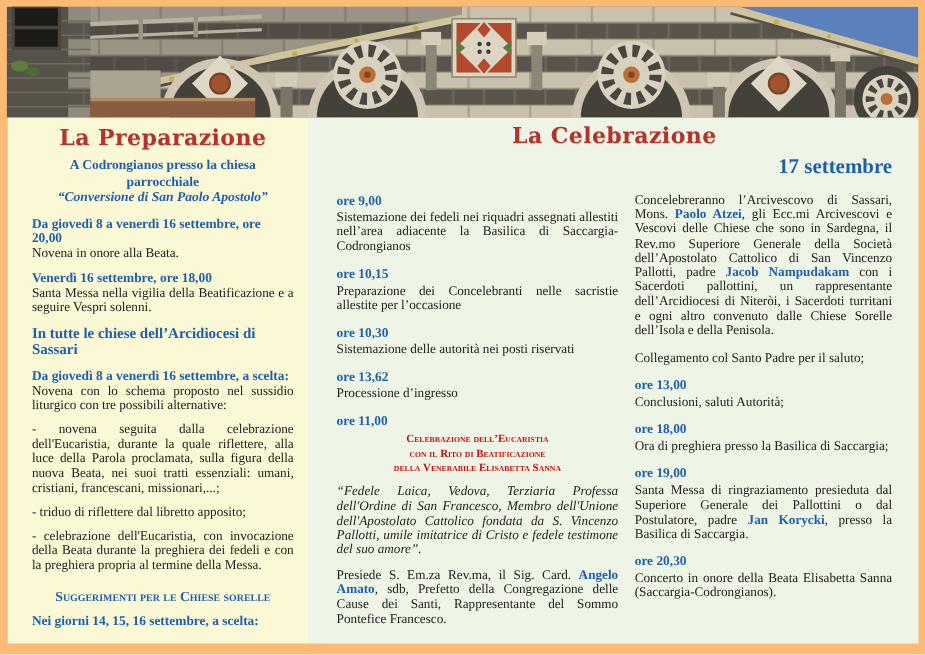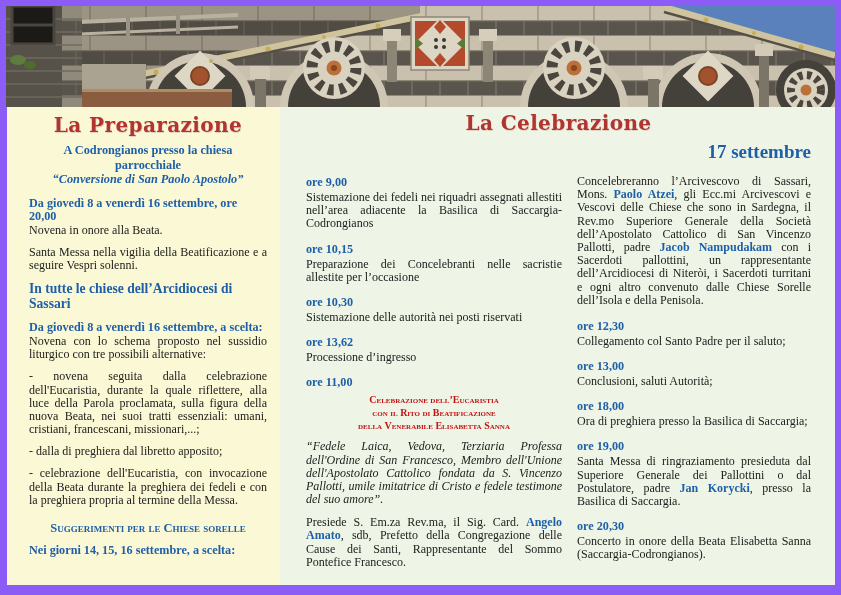--- a/index.html
+++ b/index.html
@@ -1,17 +1,17 @@
 <!DOCTYPE html>
 <html lang="it"><head>
 <meta charset="utf-8">
 <style>
   html,body{margin:0;padding:0;}
   body{width:841px;height:595px;background:#ffffff;font-family:"Liberation Serif",serif;}
-  .page{position:relative;width:841px;height:595px;background:#8b5cf6;overflow:hidden;}
+  .page{position:relative;width:841px;height:595px;background:#fdba74;overflow:hidden;}
   .photo{position:absolute;left:6px;top:6px;width:829px;height:101px;overflow:hidden;}
   .photo svg{display:block;}
   .content{position:absolute;left:7px;top:107px;width:828px;height:478px;display:flex;}
   .panel-left{width:273px;box-sizing:border-box;background:#fbf8d6;padding:4px 13px 0 22px;overflow:hidden;}
   .panel-right{flex:1;box-sizing:border-box;background:#eef5e7;padding:2px 24px 0 26px;overflow:hidden;}
   .panel-title{font-family:"DejaVu Serif",serif;font-weight:bold;color:#b2342e;text-align:center;
     font-size:20px;letter-spacing:.4px;margin:2px 0 6px;text-shadow:.6px .6px 0 #e3d2c0;}
   .date-h{color:#1e5fa8;font-weight:bold;text-align:right;font-size:19px;margin:6px 0 12px;}
   .cols{display:flex;gap:15px;}
   .col-mid{width:256px;flex:none;}
@@ -186,34 +186,35 @@
         <span class="b">A Codrongianos presso la chiesa parrocchiale</span><br>
         <span class="b i">“Conversione di San Paolo Apostolo”</span>
       </p>
 
       <div class="blk">
         <div class="h">Da giovedì 8 a venerdì 16 settembre, ore 20,00</div>
         <div class="t j">Novena in onore alla Beata.</div>
       </div>
 
       <div class="blk">
+        <div class="h">Venerdì 16 settembre, ore 18,00</div>
         <div class="t j">Santa Messa nella vigilia della Beatificazione e a seguire Vespri solenni.</div>
       </div>
 
       <div class="blk gap-top">
         <div class="h2">In tutte le chiese dell’Arcidiocesi di Sassari</div>
       </div>
 
       <div class="blk">
         <div class="h">Da giovedì 8 a venerdì 16 settembre, a scelta:</div>
         <div class="t j">Novena con lo schema proposto nel sussidio liturgico con tre possibili alternative:</div>
       </div>
 
       <div class="t j blk">- novena seguita dalla celebrazione dell'Eucaristia, durante la quale riflettere, alla luce della Parola proclamata, sulla figura della nuova Beata, nei suoi tratti essenziali: umani, cristiani, francescani, missionari,...;</div>
-      <div class="t j blk">- dalla di preghiera dal libretto apposito;</div>
+      <div class="t j blk">- triduo di riflettere dal libretto apposito;</div>
       <div class="t j blk">- celebrazione dell'Eucaristia, con invocazione della Beata durante la preghiera dei fedeli e con la preghiera propria al termine della Messa.</div>
 
       <div class="sc">Suggerimenti per le Chiese sorelle</div>
 
       <div class="blk">
         <div class="h">Nei giorni 14, 15, 16 settembre, a scelta:</div>
 
       </div>
     </aside>
 
@@ -252,21 +253,20 @@
 
           <p class="t j quote">“Fedele Laica, Vedova, Terziaria Professa dell'Ordine di San Francesco, Membro dell'Unione dell'Apostolato Cattolico fondata da S. Vincenzo Pallotti, umile imitatrice di Cristo e fedele testimone del suo amore”.</p>
 
           <p class="t j"><span>Presiede S. Em.za Rev.ma, il Sig. Card. </span><span class="hl">Angelo Amato</span><span>, sdb, Prefetto della Congregazione delle Cause dei Santi, Rappresentante del Sommo Pontefice Francesco.</span></p>
         </div>
 
         <div class="col-rgt">
           <p class="t j" style="margin-bottom:12px"><span>Concelebreranno l’Arcivescovo di Sassari, Mons. </span><span class="hl">Paolo Atzei</span><span>, gli Ecc.mi Arcivescovi e Vescovi delle Chiese che sono in Sardegna, il Rev.mo Superiore Generale della Società dell’Apostolato Cattolico di San Vincenzo Pallotti, padre </span><span class="hl">Jacob Nampudakam</span><span> con i Sacerdoti pallottini, un rappresentante dell’Arcidiocesi di Niteròi, i Sacerdoti turritani e ogni altro convenuto dalle Chiese Sorelle dell’Isola e della Penisola.</span></p>
 
           <div class="ent">
-            <div class="time">ore 12,30</div>
             <div class="t j">Collegamento col Santo Padre per il saluto;</div>
           </div>
           <div class="ent">
             <div class="time">ore 13,00</div>
             <div class="t j">Conclusioni, saluti Autorità;</div>
           </div>
           <div class="ent">
             <div class="time">ore 18,00</div>
             <div class="t j">Ora di preghiera presso la Basilica di Saccargia;</div>
           </div>

